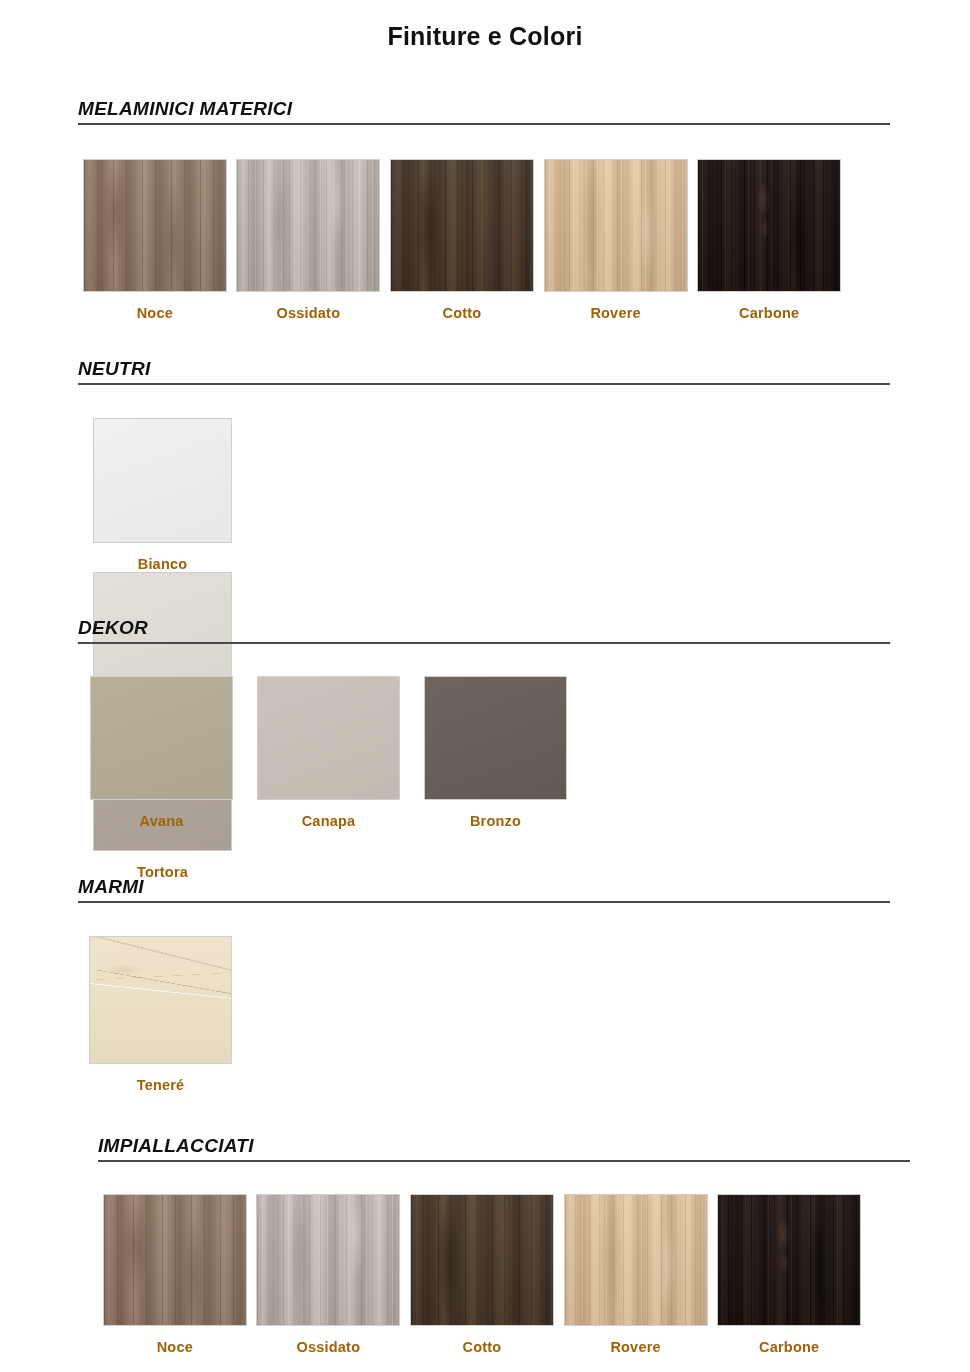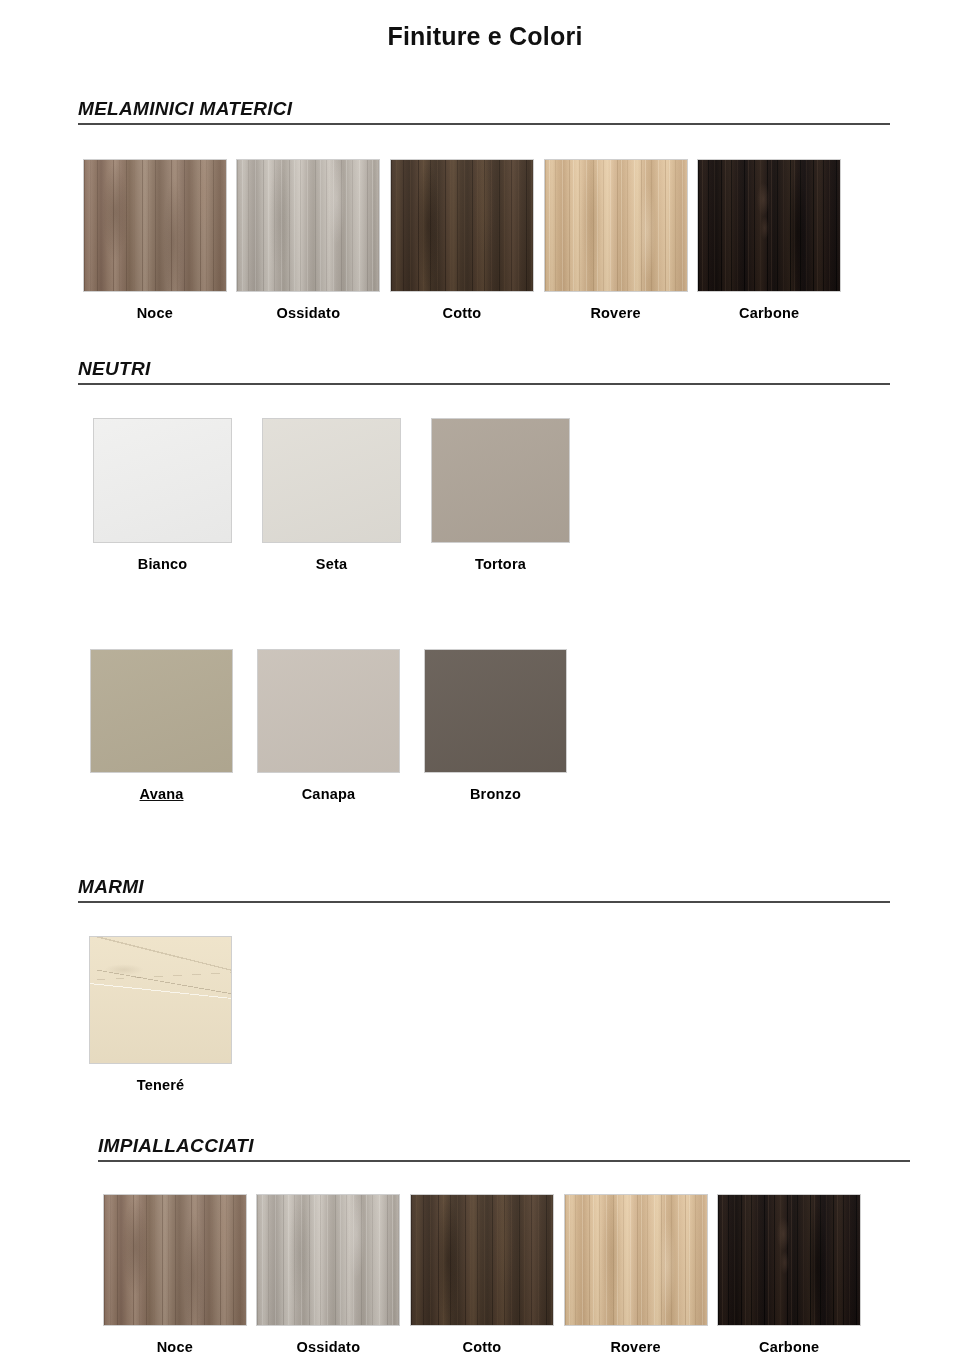--- a/index.html
+++ b/index.html
@@ -53,21 +53,21 @@
     align-items: center;
   }
   .swatch {
     border: 1px solid #cfcfcf;
     position: relative;
     overflow: hidden;
   }
   .swatch-label {
     font-size: 14.5px;
     font-weight: bold;
-    color: #000000;
+    color: #a16207;
     margin-top: 13px;
     text-align: left;
     letter-spacing: 0.2px;
   }
 
   
   .wood { background-repeat: repeat; }
   .wood::before, .wood::after {
     content: ""; position: absolute; inset: 0;
   }
@@ -286,39 +286,42 @@
       <div class="swatch wood w-carbone" style="width:144px;height:133px;"></div>
       <div class="swatch-label">Carbone</div>
     </div>
   </div>
 </div>
 
 <div class="section" style="top:358px;">
   <div class="section-head">
     <span class="section-title">NEUTRI</span>
   </div>
-  <div class="swatch-row" style="margin-top:33px;">
+  <div class="swatch-row" style="margin-top:33px;flex-direction:column;">
     <div class="swatch-cell" style="width:169px;">
       <div class="swatch flat" style="width:139px;height:125px;background:#f0f0ef;"></div>
       <div class="swatch-label">Bianco</div>
     </div>
     <div class="swatch-cell" style="width:169px;">
       <div class="swatch flat" style="width:139px;height:125px;background:#e1ded7;"></div>
       <div class="swatch-label">Seta</div>
     </div>
     <div class="swatch-cell" style="width:169px;">
       <div class="swatch flat" style="width:139px;height:125px;background:#aea498;"></div>
       <div class="swatch-label">Tortora</div>
     </div>
   </div>
 </div>
 
 <div class="section" style="top:617px;">
+  <div class="section-head">
+    <span class="section-title">DEKOR</span>
+  </div>
   <div class="swatch-row" style="margin-top:32px;">
-    <div class="swatch-cell" style="width:167px;text-decoration:underline;">
+    <div class="swatch-cell" style="width:167px;">
       <div class="swatch flat" style="width:143px;height:124px;background:#b4ab94;"></div>
       <div class="swatch-label">Avana</div>
     </div>
     <div class="swatch-cell" style="width:167px;">
       <div class="swatch flat" style="width:143px;height:124px;background:#c9c1b8;"></div>
       <div class="swatch-label">Canapa</div>
     </div>
     <div class="swatch-cell" style="width:167px;">
       <div class="swatch flat" style="width:143px;height:124px;background:#665d55;"></div>
       <div class="swatch-label">Bronzo</div>

